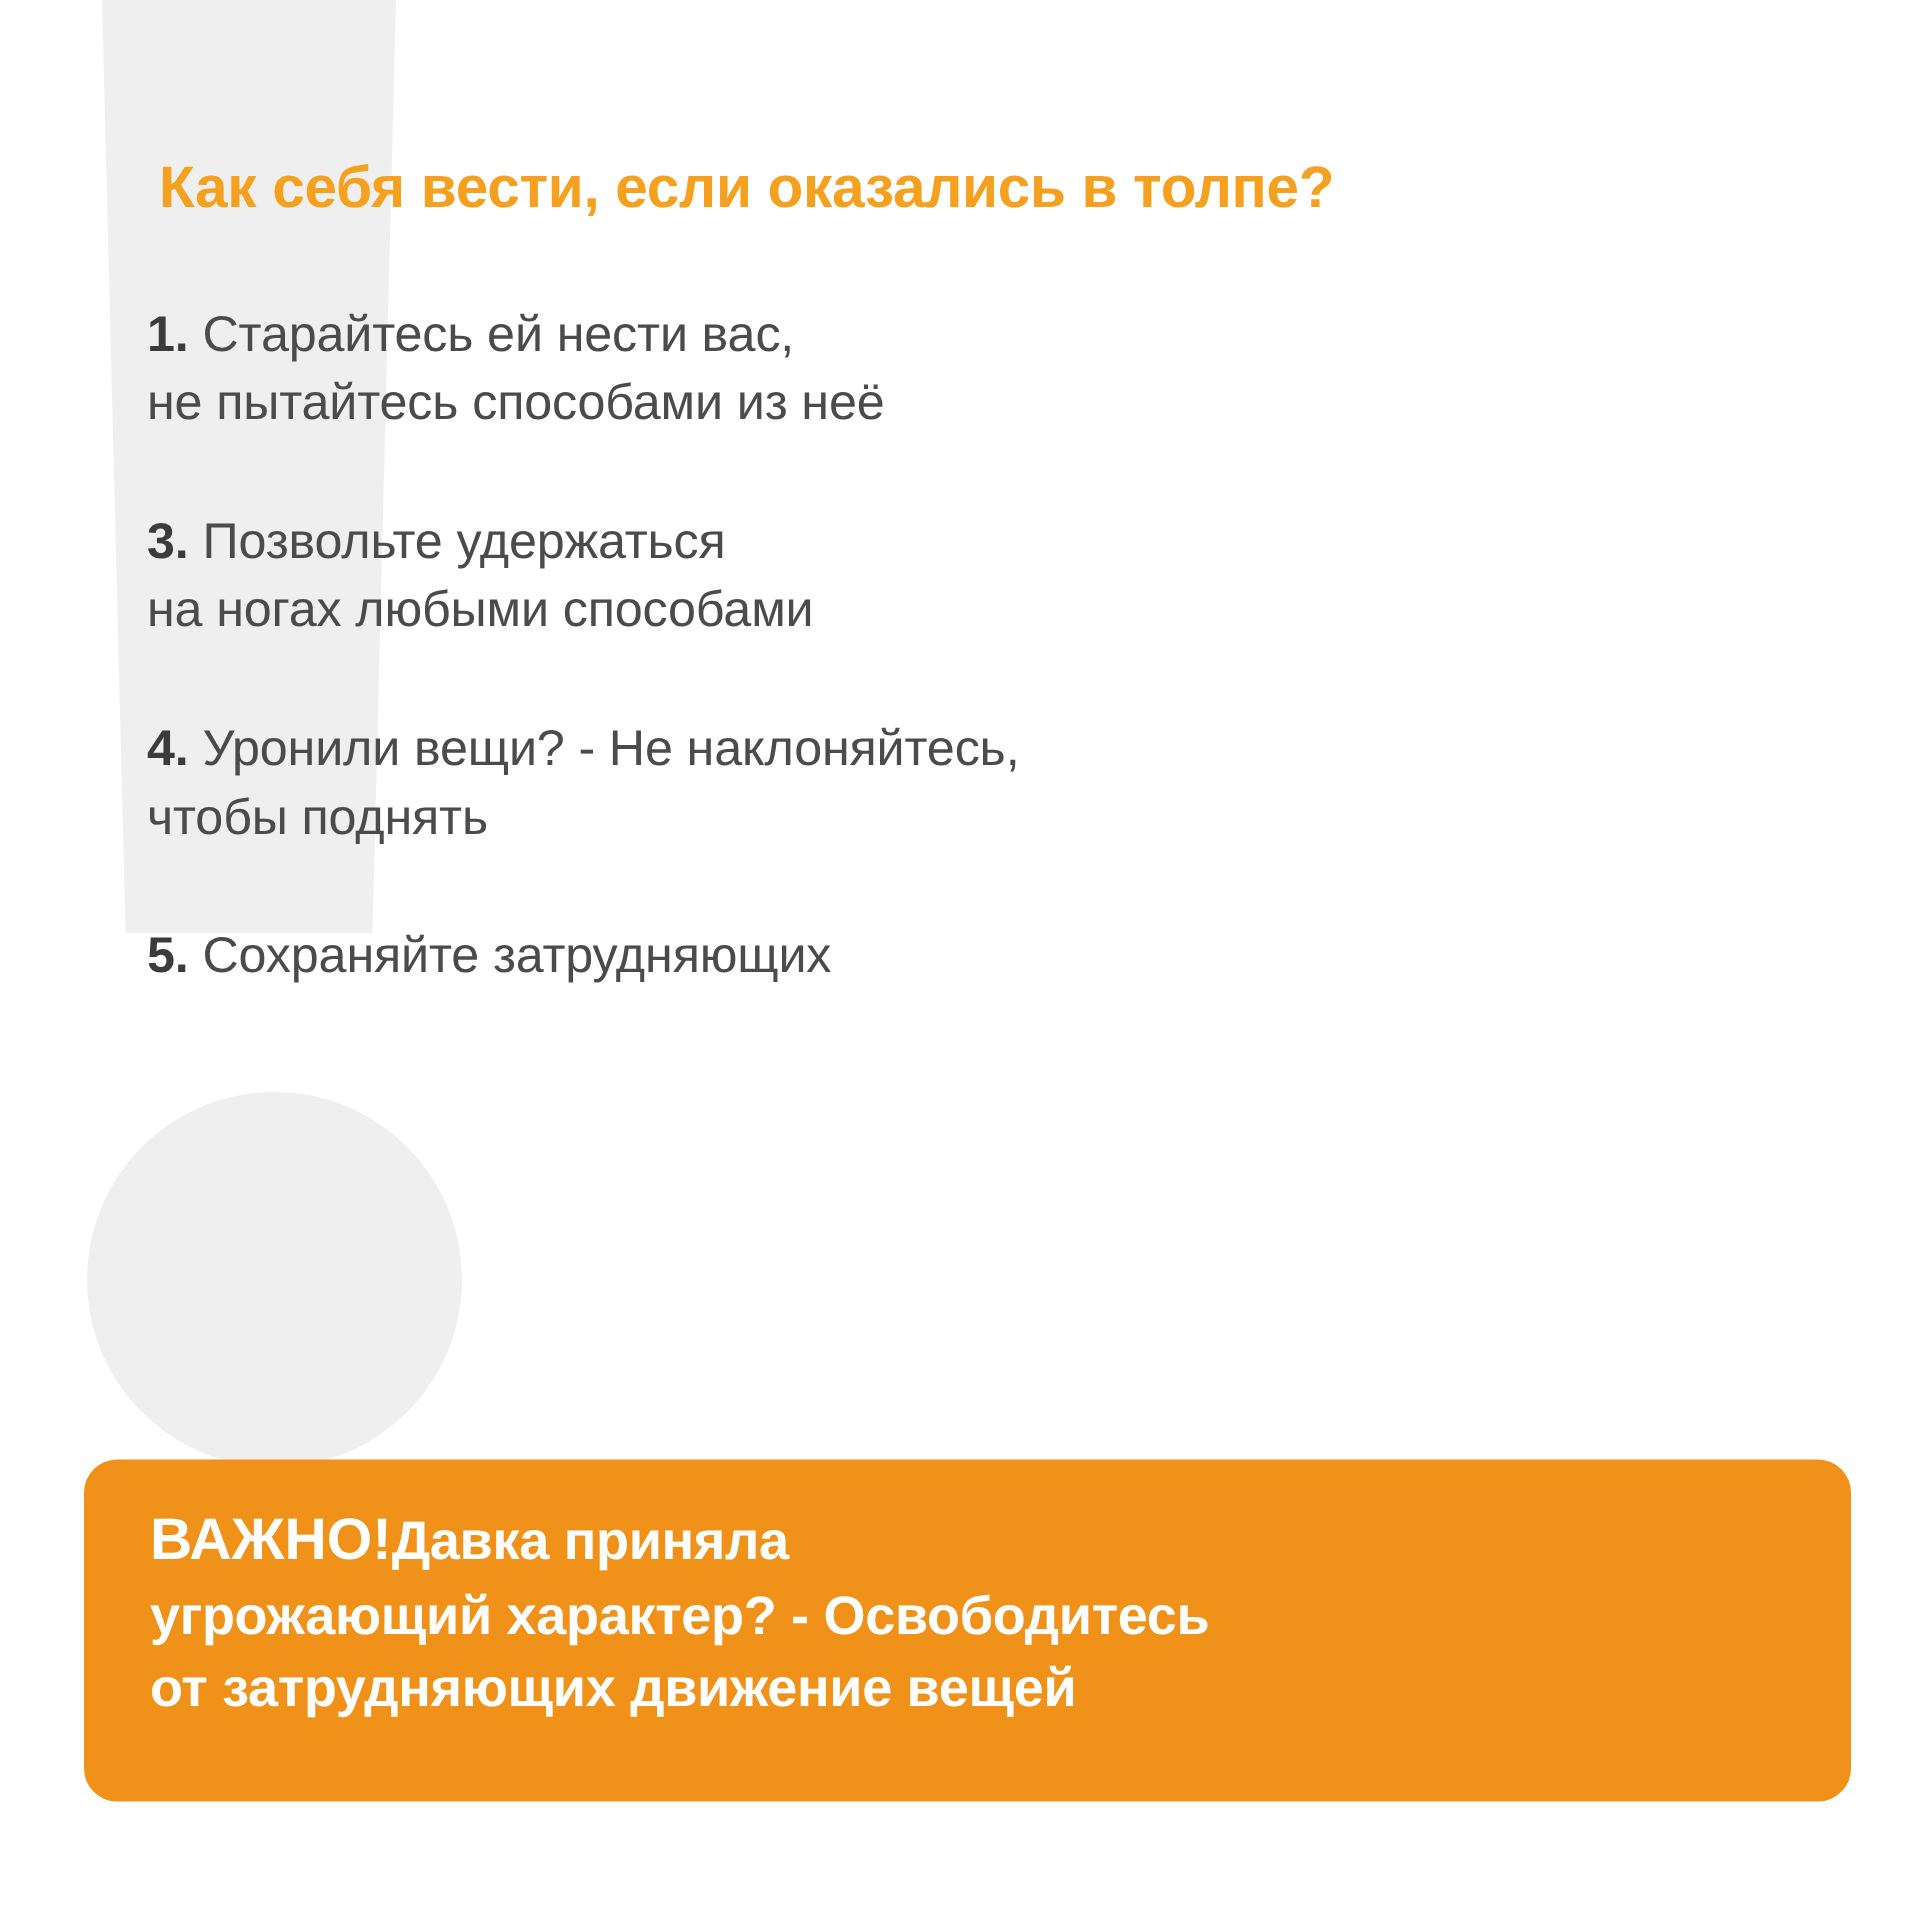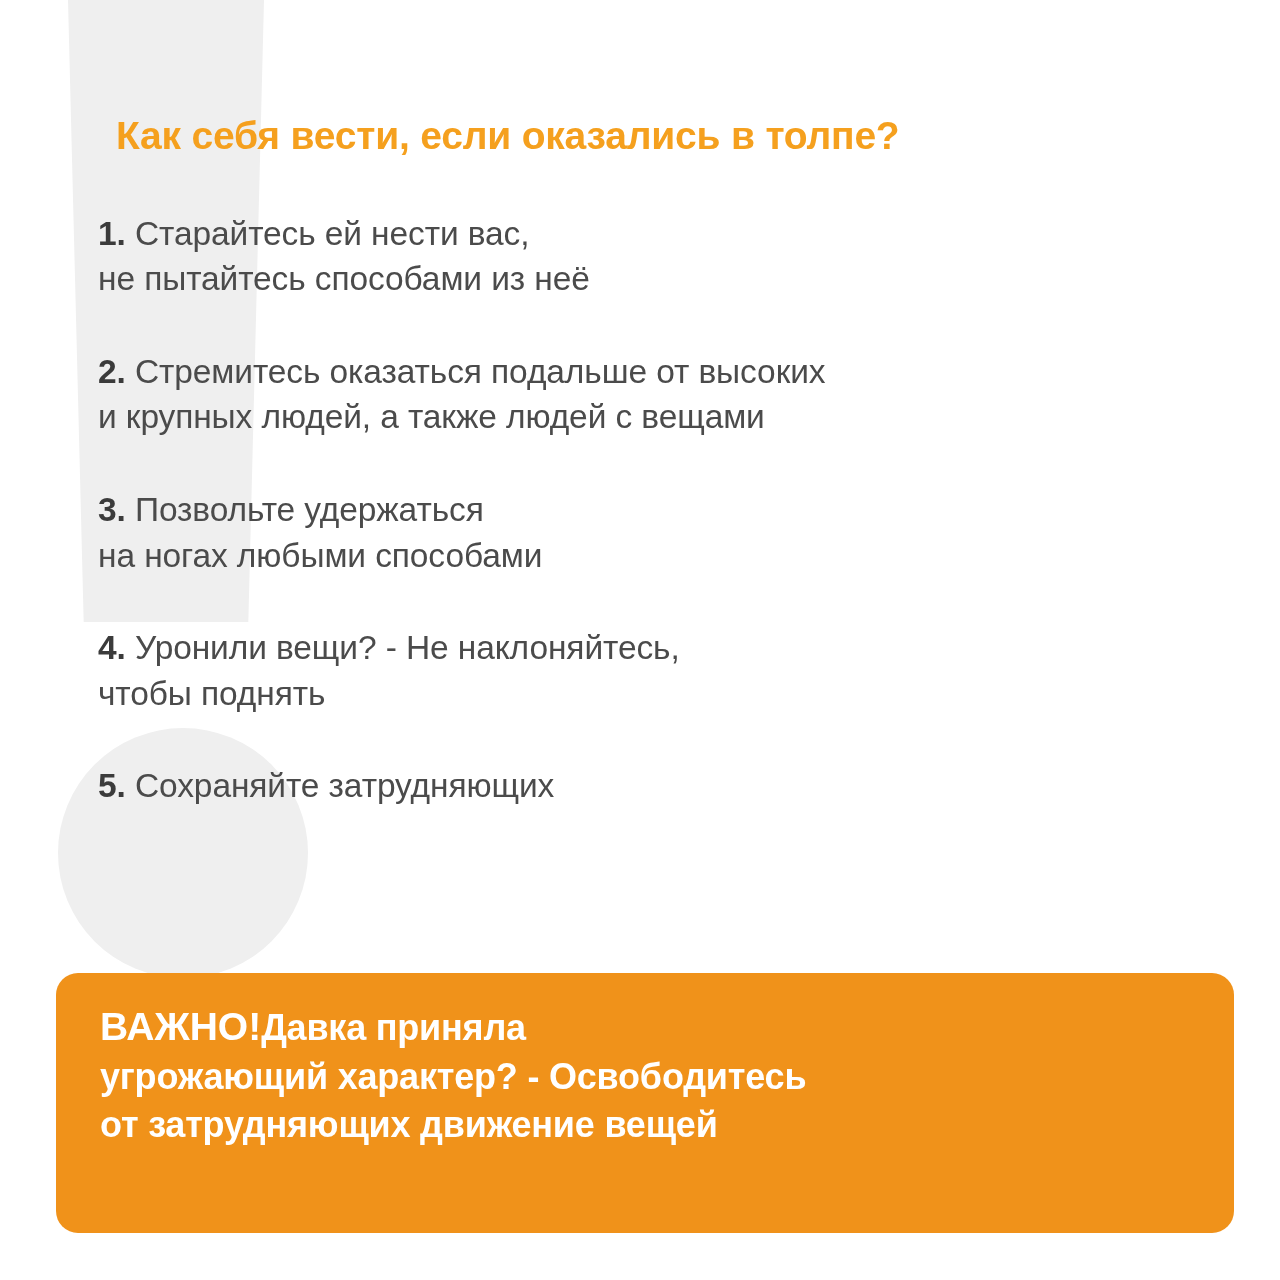--- a/index.html
+++ b/index.html
@@ -45,21 +45,21 @@
     box-sizing: border-box;
     width: 1280px;
     height: 1280px;
   }
 
   .title {
     color: #f5a01e;
     font-size: 39px;
     font-weight: bold;
     letter-spacing: -0.2px;
-    margin: 18px;
+    margin: 8px;
     padding-top: 96px;
     line-height: 1.15;
   }
 
   .tips {
     margin: 0;
     padding: 0;
     list-style: none;
   }
   .tip {
@@ -78,21 +78,21 @@
   }
   .tip-line {
     display: block;
   }
 
   .important-box {
     position: absolute;
     left: 56px;
     top: 973px;
     width: 1178px;
-    height: 260px;
+    height: 228px;
     background: #f0921a;
     border-radius: 22px;
     box-sizing: border-box;
     padding: 28px 44px 0 44px;
     z-index: 1;
   }
   .important-text {
     color: #ffffff;
     font-size: 36px;
     font-weight: bold;
@@ -116,25 +116,20 @@
   <h1 class="title">Как себя вести, если оказались в толпе?</h1>
 
   <ul class="tips">
 
     <li class="tip">
       <span class="tip-num">1.</span>
       <span>Старайтесь ей нести вас,</span>
       <span class="tip-line">не пытайтесь способами из неё</span>
     </li>
 
-    <li class="tip">
-      <span class="tip-num">2.</span>
-      <span>Стремитесь оказаться подальше от высоких</span>
-      <span class="tip-line">и крупных людей, а также людей с вещами</span>
-    </li>
 
     <li class="tip">
       <span class="tip-num">3.</span>
       <span>Позвольте удержаться</span>
       <span class="tip-line">на ногах любыми способами</span>
     </li>
 
     <li class="tip">
       <span class="tip-num">4.</span>
       <span>Уронили вещи? - Не наклоняйтесь,</span>

